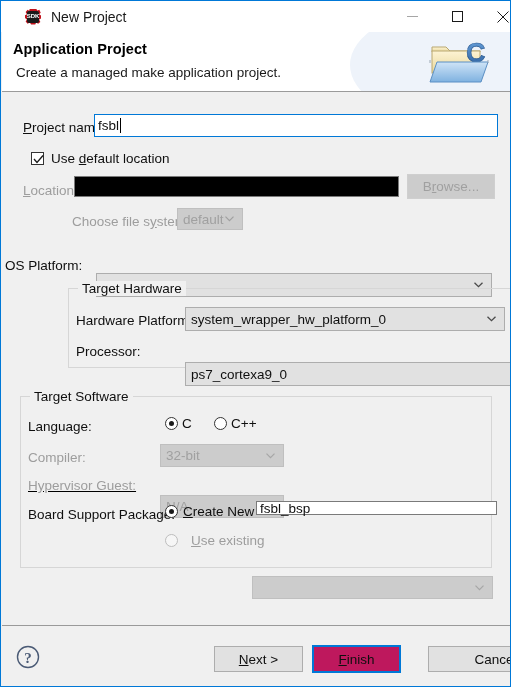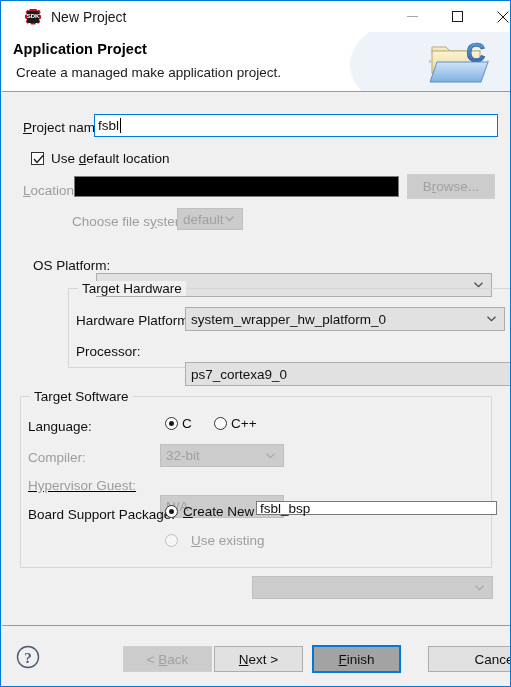--- a/index.html
+++ b/index.html
@@ -219,21 +219,21 @@
     font-size: 13.5px;
     color: #0f0f0f;
     display: flex;
     align-items: center;
     justify-content: center;
     text-align: center;
   }
   .btn.dis { color: #a0a0a0; background: #cccccc; border-color: #cfcfcf; }
   .btn.default {
     border: 2px solid #0078d7;
-    background: #a3a3a3;
+    background: #be185d;
   }
 
   
   .checkbox {
     width: 13px; height: 13px;
     box-sizing: border-box;
     background: #ffffff;
     border: 1px solid #333333;
     position: relative;
   }
@@ -393,21 +393,21 @@
     </div>
     <div class="row combo dis" style="left:175px; top:116px; width:66px; height:22px;">
       <span>default</span>
       <span class="chev">
         <svg width="9" height="6" viewBox="0 0 9 6">
             <polyline points="0.5,0.7 4.5,4.7 8.5,0.7" fill="none" stroke="#a0a0a0" stroke-width="1.2"></polyline>
           </svg>
       </span>
     </div>
 
-    <div class="row" style="left:31px; top:164px;">
+    <div class="row" style="left:3px; top:164px;">
       <span class="lbl">OS Platform:</span>
     </div>
     <div class="row combo" style="left:94px; top:159px; width:396px; height:24px;">
       <span>standalone</span>
       <span class="chev">
         <svg width="9" height="6" viewBox="0 0 9 6">
             <polyline points="0.5,0.7 4.5,4.7 8.5,0.7" fill="none" stroke="#4a4a4a" stroke-width="1.3"></polyline>
           </svg>
       </span>
     </div>
@@ -511,23 +511,20 @@
 
   <div class="sep-bottom"></div>
   <div class="footer">
     <div class="help-icon" style="position:absolute; left:14px; top:19px;">
       <svg width="24" height="24" viewBox="0 0 24 24">
         <circle cx="12" cy="12" r="10.5" fill="none" stroke="#4a5a75" stroke-width="1.4"></circle>
         <text x="12" y="17.5" text-anchor="middle" font-family="Liberation Serif, serif" font-size="15" font-weight="bold" fill="#4a5a75">?</text>
       </svg>
     </div>
 
-    <div class="btn dis" style="position:absolute; left:121px; top:20px; width:89px; height:26px;">
-      <span>&lt; <span class="mn">B</span>ack</span>
-    </div>
     <div class="btn" style="position:absolute; left:212px; top:20px; width:89px; height:26px;">
       <span><span class="mn">N</span>ext &gt;</span>
     </div>
     <div class="btn default" style="position:absolute; left:310px; top:19px; width:89px; height:28px;">
       <span><span class="mn">F</span>inish</span>
     </div>
     <div class="btn" style="position:absolute; left:426px; top:20px; width:89px; height:26px;padding-left:46px;">
       <span>Cancel</span>
     </div>
   </div>

